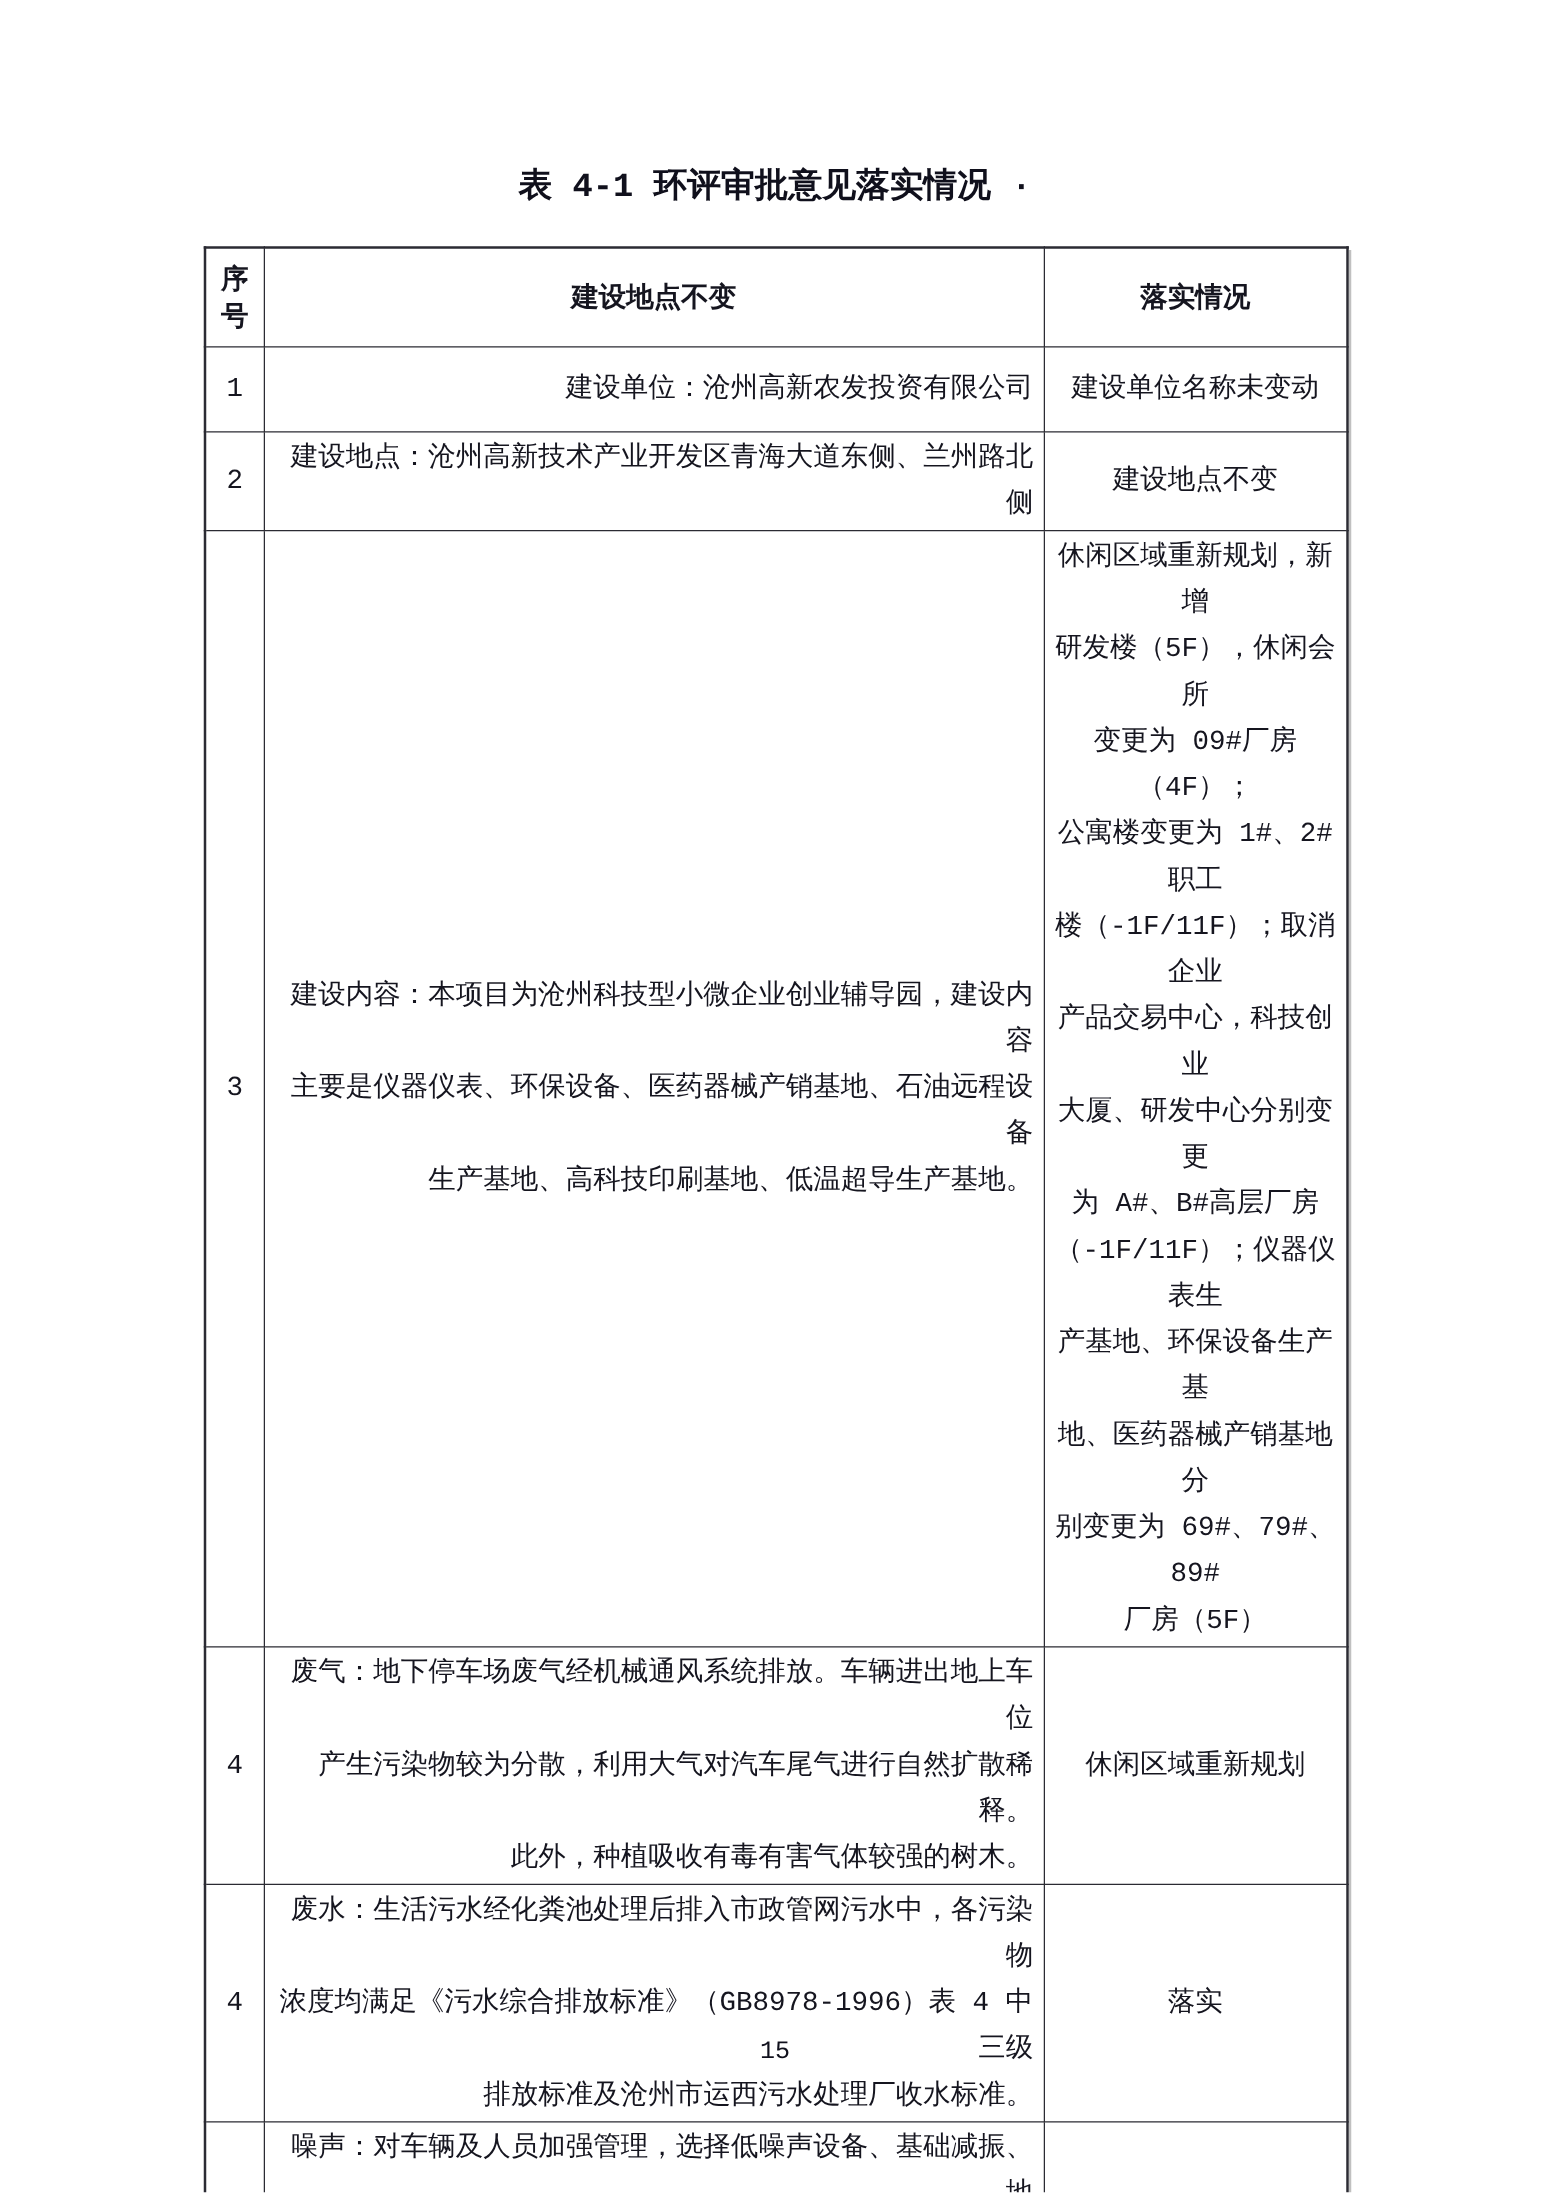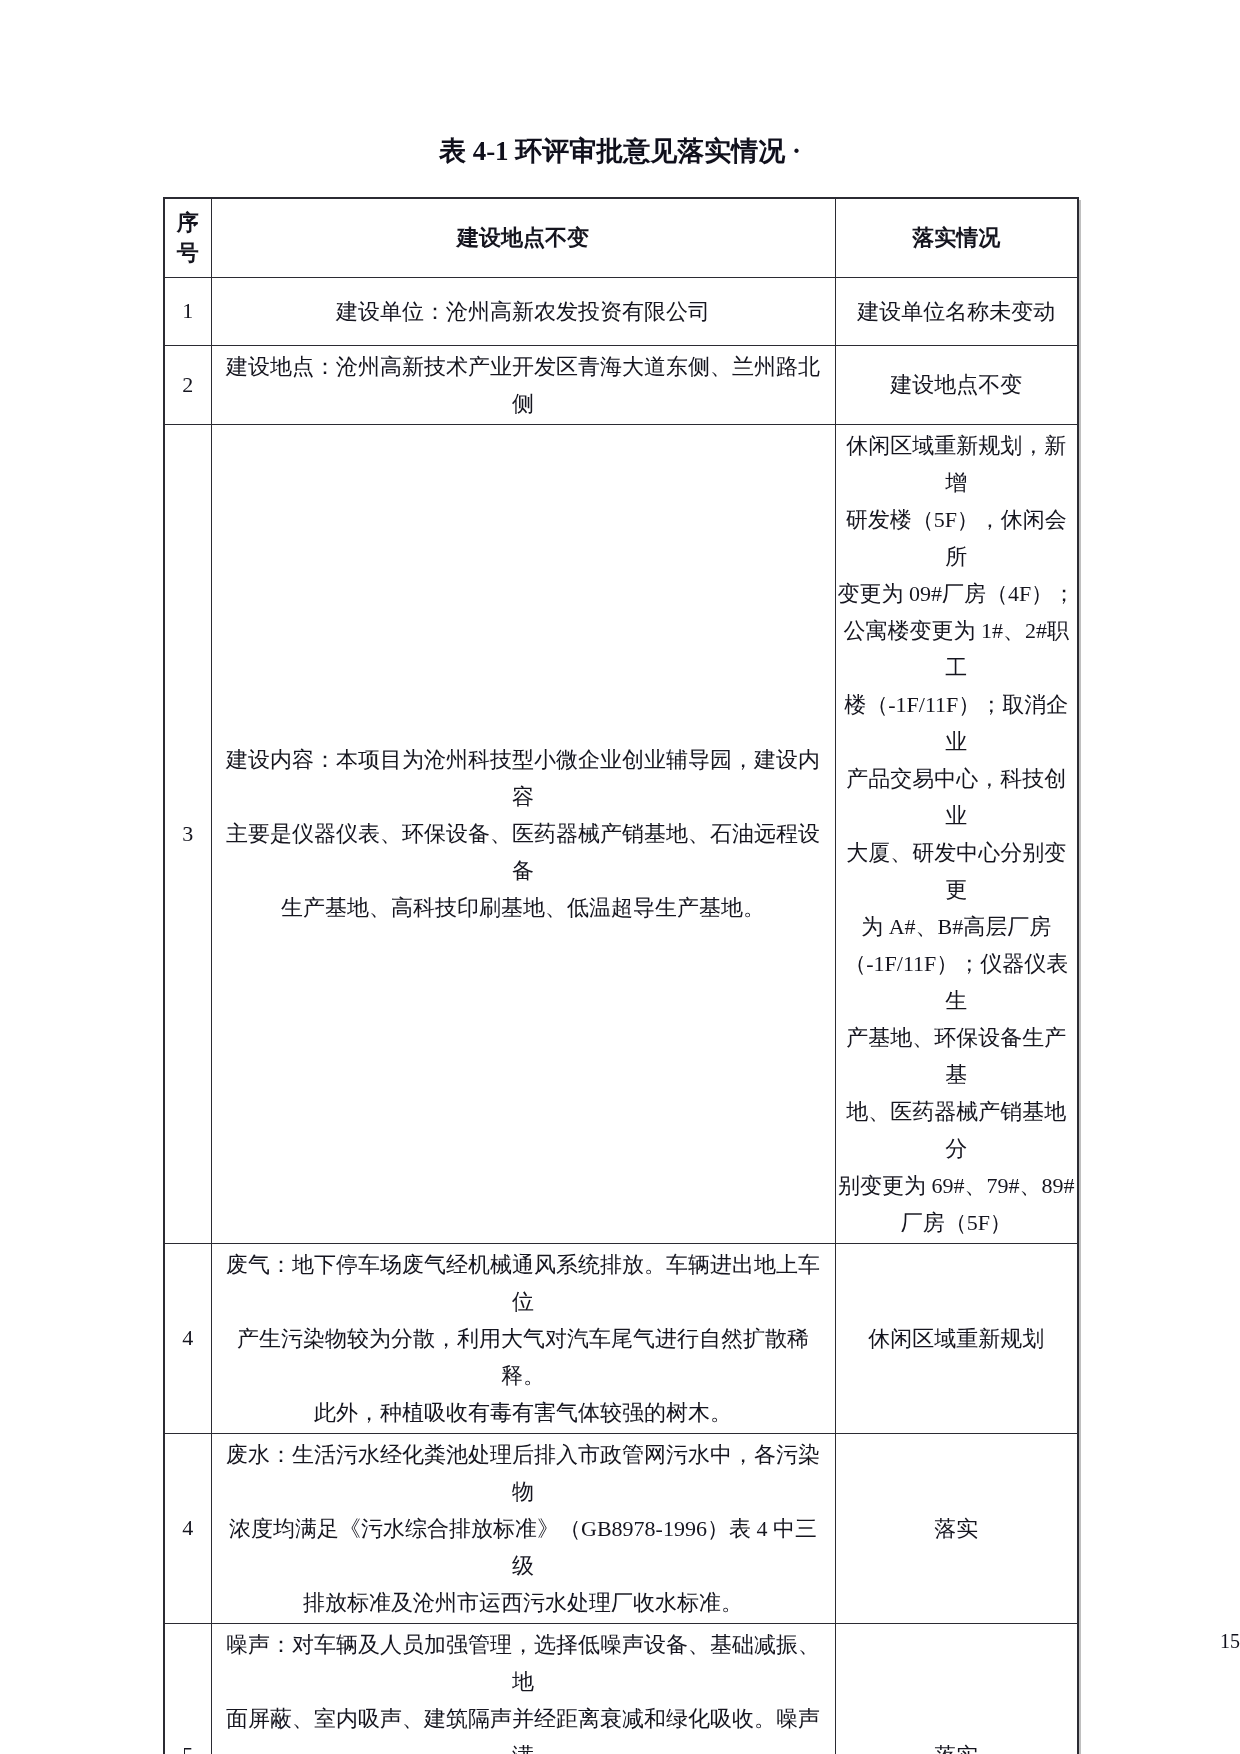--- a/index.html
+++ b/index.html
@@ -2,21 +2,21 @@
 <html><head>
 <meta charset="utf-8">
 <style>
   * { box-sizing: border-box; }
   html, body { margin: 0; padding: 0; background: #ffffff; }
   .page {
     position: relative;
     width: 1240px;
     height: 1754px;
     background: #ffffff;
-    font-family: Liberation Serif, serif;
+    font-family: Liberation Mono, monospace;
     color: #15151f;
     overflow: hidden;
   }
   .doc-title {
     padding-top: 134px;
     text-align: center;
     font-size: 27px;
     font-weight: bold;
     line-height: 34px;
     color: #10101c;
@@ -42,21 +42,21 @@
   th {
     font-weight: bold;
     text-align: center;
     padding: 0 2px;
   }
   .td-num {
     text-align: center;
     padding: 0;
   }
   .td-content {
-    text-align: center;
+    text-align: right;
     padding: 2px 8px;
     line-height: 37px;
     white-space: pre-line;
   }
   .td-status {
     text-align: center;
     padding: 2px 0;
     line-height: 37px;
     white-space: pre-line;
   }
@@ -65,21 +65,21 @@
   tr.row-2 { height: 75px; }
   tr.row-3 { height: 488px; }
   tr.row-4 { height: 137px; }
   tr.row-5 { height: 135px; }
   tr.row-6 { height: 174px; }
   .page-number {
     position: absolute;
     top: 1630px;
     left: 0;
     right: 0;
-    text-align: right;
+    text-align: center;
     font-size: 20px;
     color: #10101c;
   }
 </style>
 </head>
 <body>
 
 <div class="page">
 
   <div class="doc-title">表 4-1  环评审批意见落实情况 ·</div>

